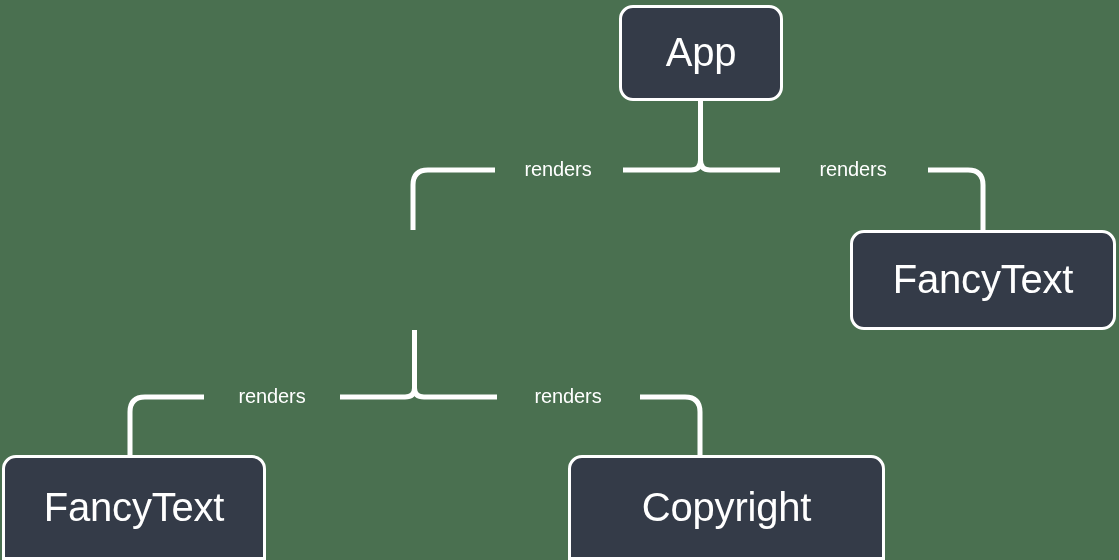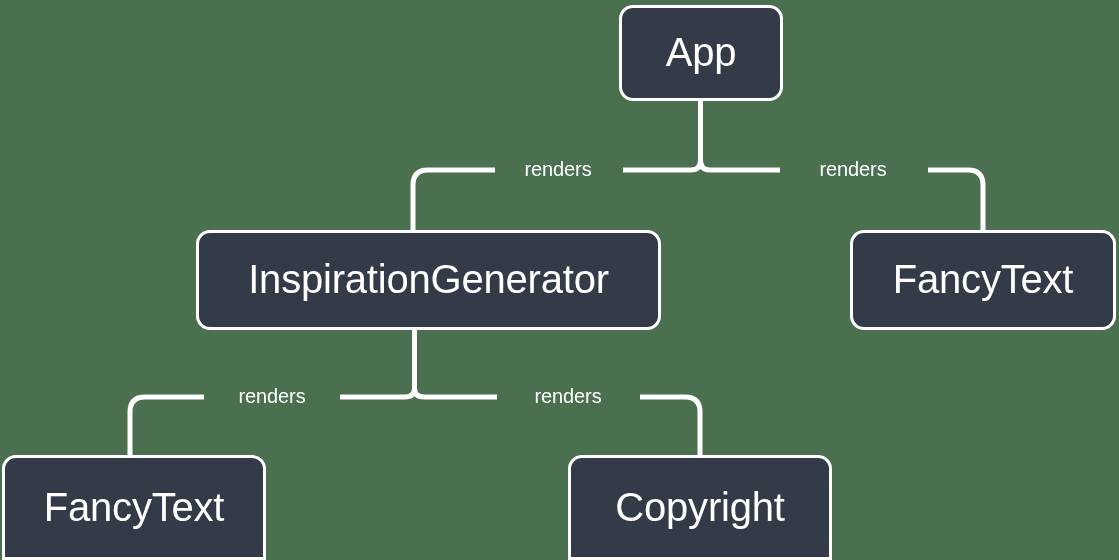--- a/index.html
+++ b/index.html
@@ -55,21 +55,21 @@
     letter-spacing: -0.1px;
     white-space: nowrap;
     transform: translate(-50%, -50%);
     line-height: 1;
   }
   
   #node-app          { left: 619px;  top: 5px;   width: 164px; height: 96px; }
   #node-inspiration  { left: 196px;  top: 230px; width: 465px; height: 100px; }
   #node-fancytext-r  { left: 850px;  top: 230px; width: 266px; height: 100px; }
   #node-fancytext-b  { left: 2px;    top: 455px; width: 264px; height: 105px; border-bottom-left-radius:0; border-bottom-right-radius:0; }
-  #node-copyright    { left: 568px;  top: 455px; width: 264px; height: 105px; border-bottom-left-radius:0; border-bottom-right-radius:0; }
+  #node-copyright    { left: 568px;  top: 455px; width: 317px; height: 105px; border-bottom-left-radius:0; border-bottom-right-radius:0; }
   
   #label-app-inspiration { left: 558px; top: 169px; }
   #label-app-fancytext   { left: 853px; top: 169px; }
   #label-ig-fancytext    { left: 272px; top: 396px; }
   #label-ig-copyright    { left: 568px; top: 396px; }
 </style>
 </head>
 <body>
 
 <div id="canvas">
@@ -97,23 +97,20 @@
 
       <path d="M 424 397 L 497 397"></path>
       <path d="M 640 397 L 685 397 Q 700 397 700 412 L 700 455"></path>
     </g>
   </svg>
 
   <div class="node" id="node-app">
     <span class="node-label">App</span>
   </div>
 
-  <div class="node" id="node-inspiration">
-    <span class="node-label">InspirationGenerator</span>
-  </div>
 
   <div class="node" id="node-fancytext-r">
     <span class="node-label">FancyText</span>
   </div>
 
   <div class="node" id="node-fancytext-b">
     <span class="node-label">FancyText</span>
   </div>
 
   <div class="node" id="node-copyright">

